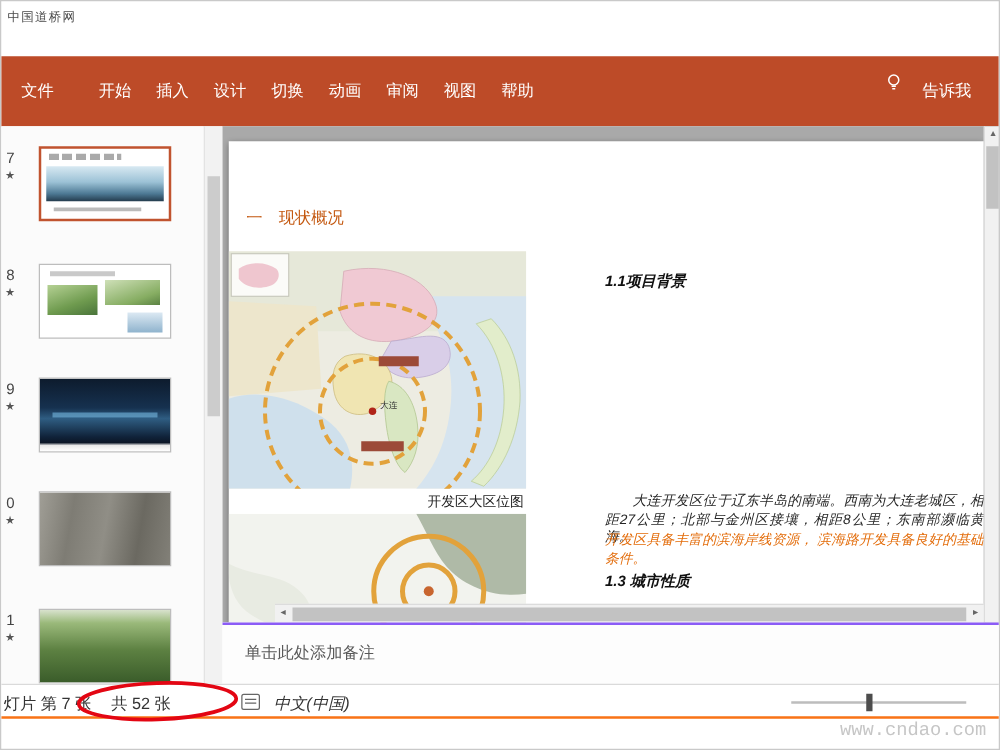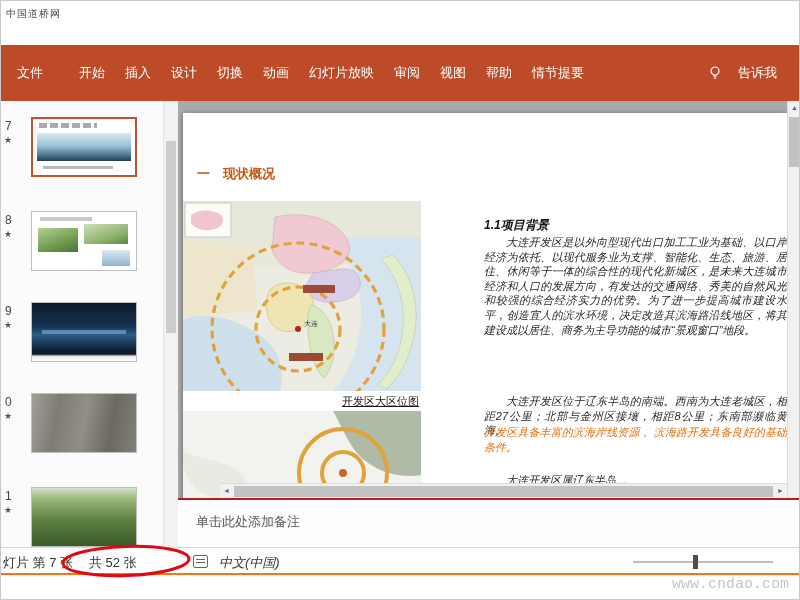--- a/index.html
+++ b/index.html
@@ -8,21 +8,21 @@
   .page { position:relative; width:800px; height:600px; background:#fff; border:1px solid #c9c9c9; overflow:hidden; }
 
   .wm-top { position:absolute; left:5px; top:6px; font-size:10px; color:#4a4a4a; letter-spacing:1px; }
   .wm-bottom { position:absolute; right:10px; top:575px; font-size:15px; color:#c6c6c6; font-family:Liberation Mono, monospace; }
 
   
   .ribbon { position:absolute; left:0; top:44px; width:100%; height:56px; background:#bd4b28; display:flex; align-items:center; padding:0 12px 0 14px; color:#fff; font-size:13px; }
   .rtab { padding:6px 10px; white-space:nowrap; cursor:default; }
   .rtab.file { padding-left:2px; margin-right:16px; }
   .rtab.acrobat { letter-spacing:1px; }
-  .ribbon-right { margin-left:auto; display:flex; align-items:center; gap:5px; }
+  .ribbon-right { margin-left:auto; display:flex; gap:5px; }
   .bulb { display:inline-block; width:16px; height:16px; }
 
   
   .thumb-panel { position:absolute; left:0; top:100px; width:162px; height:446px; background:#fbfbfb; overflow:hidden; }
   .titem { position:absolute; left:0; width:162px; height:64px; }
   .p1{top:16px}.p2{top:110px}.p3{top:201px}.p4{top:292px}.p5{top:386px}
   .tnum { position:absolute; left:4px; top:2px; font-size:12px; color:#444; }
   .tstar { position:absolute; left:3px; top:18px; font-size:9px; color:#555; }
   .thumb { position:absolute; left:30px; top:0; width:106px; height:60px; background:#fff; border:1px solid #bdbdbd; overflow:hidden; }
   .thumb.selected { border:2px solid #c0532f; }
@@ -37,41 +37,41 @@
   .t9-glow { position:absolute; left:10%; top:46%; width:80%; height:8%; background:rgba(125,195,235,.55); }
   .t10-full { position:absolute; inset:0; background:linear-gradient(100deg,#a09e96 0%,#7e7c74 25%,#908e86 50%,#6b6961 75%,#828078 100%); }
   .t11-full { position:absolute; inset:0; background:linear-gradient(180deg,#d8e2cd 0%,#9ab97a 18%,#5d8142 55%,#3a5c2a 100%); }
 
   .thumb-scroll { position:absolute; left:162px; top:100px; width:15px; height:446px; background:#f2f2f2; border-left:1px solid #e3e3e3; }
   .thumb-scroll-thumb { position:absolute; left:2px; top:40px; width:10px; height:192px; background:#cccccc; }
 
   
   .editor { position:absolute; left:177px; top:100px; width:623px; height:397px; background:#a9a9a9; overflow:hidden; }
   .slide { position:absolute; left:5px; top:12px; width:604px; height:720px; background:#fff; box-shadow:0 1px 5px rgba(0,0,0,.45); }
-  .slide-title { position:absolute; left:14px; top:52px; font-size:13px; font-weight:bold; color:#c45911; }
+  .slide-title { position:absolute; left:14px; top:52px; font-size:13px; font-weight:normal; color:#c45911; }
   .slide-title .marker { margin-right:13px; }
   .map1 { position:absolute; left:0; top:88px; width:238px; height:190px; }
-  .map-caption { position:absolute; left:0; top:281px; width:236px; text-align:right; font-size:11px; color:#1a1a1a;text-decoration:underline; }
+  .map-caption { position:absolute; left:0; top:281px; width:236px; text-align:right; font-size:11px; color:#1a1a1a; }
   .map2 { position:absolute; left:0; top:298px; width:238px; height:200px; }
   .tc { position:absolute; left:301px; width:303px;font-style:italic; }
   .h { font-size:12px; font-weight:bold; color:#111; }
   .b { font-size:11px; line-height:14.6px; color:#262626; text-align:justify; text-indent:2em; }
   .hl { font-size:11px; line-height:14.6px; color:#e36c0a; text-align:justify; }
   .s1h{top:104px}.s1b{top:122px}.s2h{top:262px}.s2b{top:281px}.s2hl{top:312px}.s3h{top:344px}.s3b{top:360px}
 
   .vsb { position:absolute; right:0; top:0; width:14px; height:397px; background:#f1f1f1; border-left:1px solid #dcdcdc; }
   .vsb .arr { position:absolute; left:0; top:3px; width:13px; text-align:center; font-size:7px; color:#666; }
   .v-thumb { position:absolute; left:1px; top:16px; width:11px; height:50px; background:#c2c2c2; }
   .hsb { position:absolute; left:42px; right:14px; bottom:0; height:15px; background:#f1f1f1; border-top:1px solid #dcdcdc; }
   .h-thumb { position:absolute; left:14px; top:2px; right:14px; height:11px; background:#c2c2c2; }
   .hsb .arr-l { position:absolute; left:3px; top:3px; font-size:7px; color:#666; }
   .hsb .arr-r { position:absolute; right:3px; top:3px; font-size:7px; color:#666; }
 
   
-  .notes { position:absolute; left:177px; top:497px; width:623px; height:49px; background:#fdfdfd; border-top:2px solid #b91c1c; }
+  .notes { position:absolute; left:177px; top:497px; width:623px; height:49px; background:#fdfdfd; border-top:2px solid #8b5cf6; }
   .notes span { position:absolute; left:18px; top:13px; font-size:13px; color:#595959; }
 
   
   .status { position:absolute; left:0; top:546px; width:800px; height:28px; background:#ffffff; border-top:1px solid #dadada; border-bottom:2px solid #f97316; font-size:13px; color:#333; }
   .sb-pos { position:absolute; left:2px; top:6px; }
   .sb-total { position:absolute; left:88px; top:6px; }
   .sb-lang { position:absolute; left:218px; top:6px;font-style:italic; }
   .sb-icon { position:absolute; left:192px; top:7px; width:15px; height:13px; border:1px solid #666; border-radius:2px; }
   .sb-icon::after { content:""; position:absolute; left:2px; top:3px; width:9px; height:1px; background:#666; box-shadow:0 3px 0 #666; }
   .zoom-track { position:absolute; left:632px; top:13px; width:140px; height:2px; background:#bdbdbd; }
@@ -86,25 +86,23 @@
 
   <div class="wm-top">中国道桥网</div>
 
   <div class="ribbon">
     <div class="rtab file">文件</div>
     <div class="rtab">开始</div>
     <div class="rtab">插入</div>
     <div class="rtab">设计</div>
     <div class="rtab">切换</div>
     <div class="rtab">动画</div>
-    <div class="rtab">幻灯片放映</div>
     <div class="rtab">审阅</div>
     <div class="rtab">视图</div>
     <div class="rtab">帮助</div>
-    <div class="rtab">情节提要</div>
     <div class="ribbon-right">
       <span class="bulb">
         <svg viewBox="0 0 16 16" width="16" height="16">
           <circle cx="8" cy="6" r="4" fill="none" stroke="#fff" stroke-width="1.2"></circle>
           <line x1="6.3" y1="11" x2="9.7" y2="11" stroke="#fff" stroke-width="1.2"></line>
           <line x1="6.8" y1="13" x2="9.2" y2="13" stroke="#fff" stroke-width="1.2"></line>
         </svg>
       </span>
       <div class="rtab">告诉我</div>
     </div>
@@ -191,24 +189,23 @@
         <path d="M0,126 C36,104 78,112 108,96 C138,80 168,92 198,82 C216,76 230,78 238,76 L238,200 L0,200 Z" fill="#a3af9d"></path>
         <path d="M0,40 C20,50 38,48 52,58 C64,66 70,80 66,92 C50,96 30,90 14,78 C4,70 0,56 0,48 Z" fill="#e8ebe2"></path>
         <circle cx="160" cy="62" r="44" fill="none" stroke="#e2a23b" stroke-width="4"></circle>
         <circle cx="160" cy="62" r="21" fill="none" stroke="#e2a23b" stroke-width="4"></circle>
         <circle cx="160" cy="62" r="4" fill="#c8652f"></circle>
         <path d="M40,160 C86,142 140,132 196,116" stroke="#ffffff" stroke-width="1.5" fill="none"></path>
         <path d="M20,184 C80,166 150,156 220,138" stroke="#ffffff" stroke-width="1.2" fill="none"></path>
       </svg>
 
       <div class="tc h s1h">1.1项目背景</div>
-      <div class="tc b s1b">大连开发区是以外向型现代出口加工工业为基础、以口岸经济为依托、以现代服务业为支撑、智能化、生态、旅游、居住、休闲等于一体的综合性的现代化新城区，是未来大连城市经济和人口的发展方向，有发达的交通网络、秀美的自然风光和较强的综合经济实力的优势。为了进一步提高城市建设水平，创造宜人的滨水环境，决定改造其滨海路沿线地区，将其建设成以居住、商务为主导功能的城市“景观窗口”地段。</div>
       <div class="tc b s2b">大连开发区位于辽东半岛的南端。西南为大连老城区，相距27公里；北部与金州区接壤，相距8公里；东南部濒临黄海。</div>
       <div class="tc hl s2hl">开发区具备丰富的滨海岸线资源， 滨海路开发具备良好的基础条件。</div>
-      <div class="tc b s3b">大连开发区属辽东半岛…</div>
+      <div class="tc h s3h">1.3 城市性质</div>
     </div>
 
     <div class="vsb">
       <div class="arr">▲</div>
       <div class="v-thumb"></div>
     </div>
     <div class="hsb">
       <div class="arr-l">◄</div>
       <div class="h-thumb"></div>
       <div class="arr-r">►</div>

